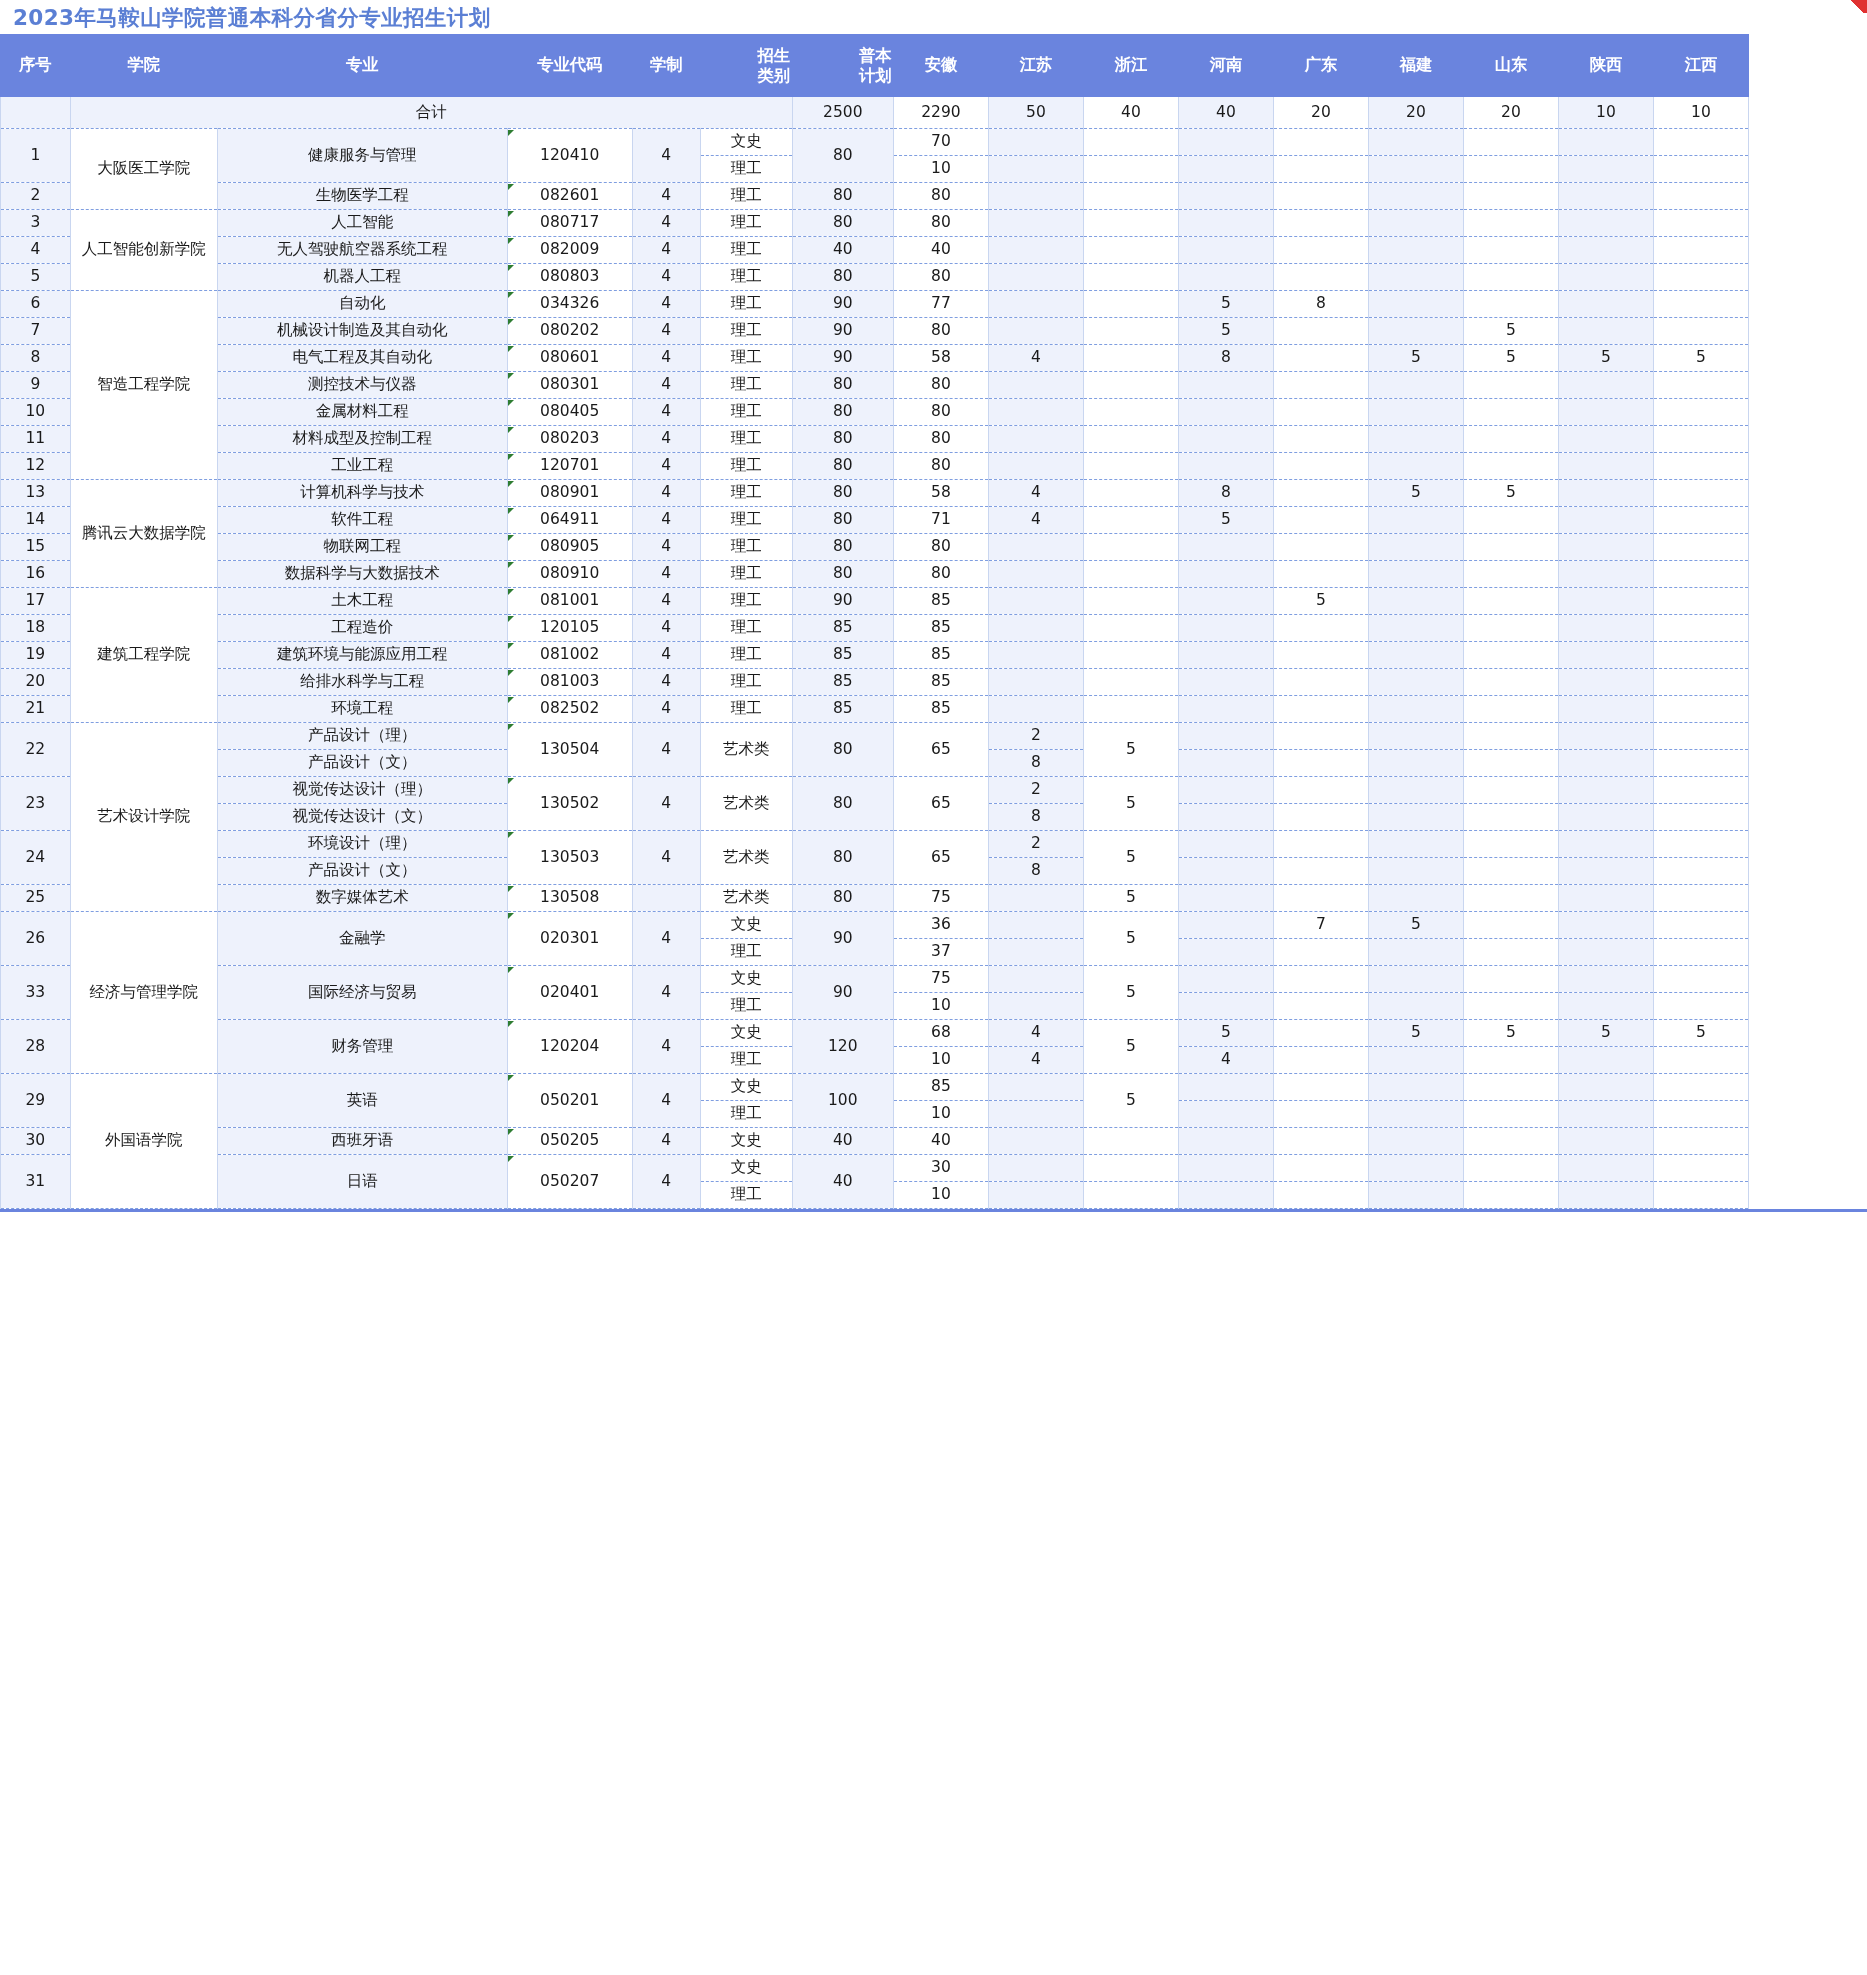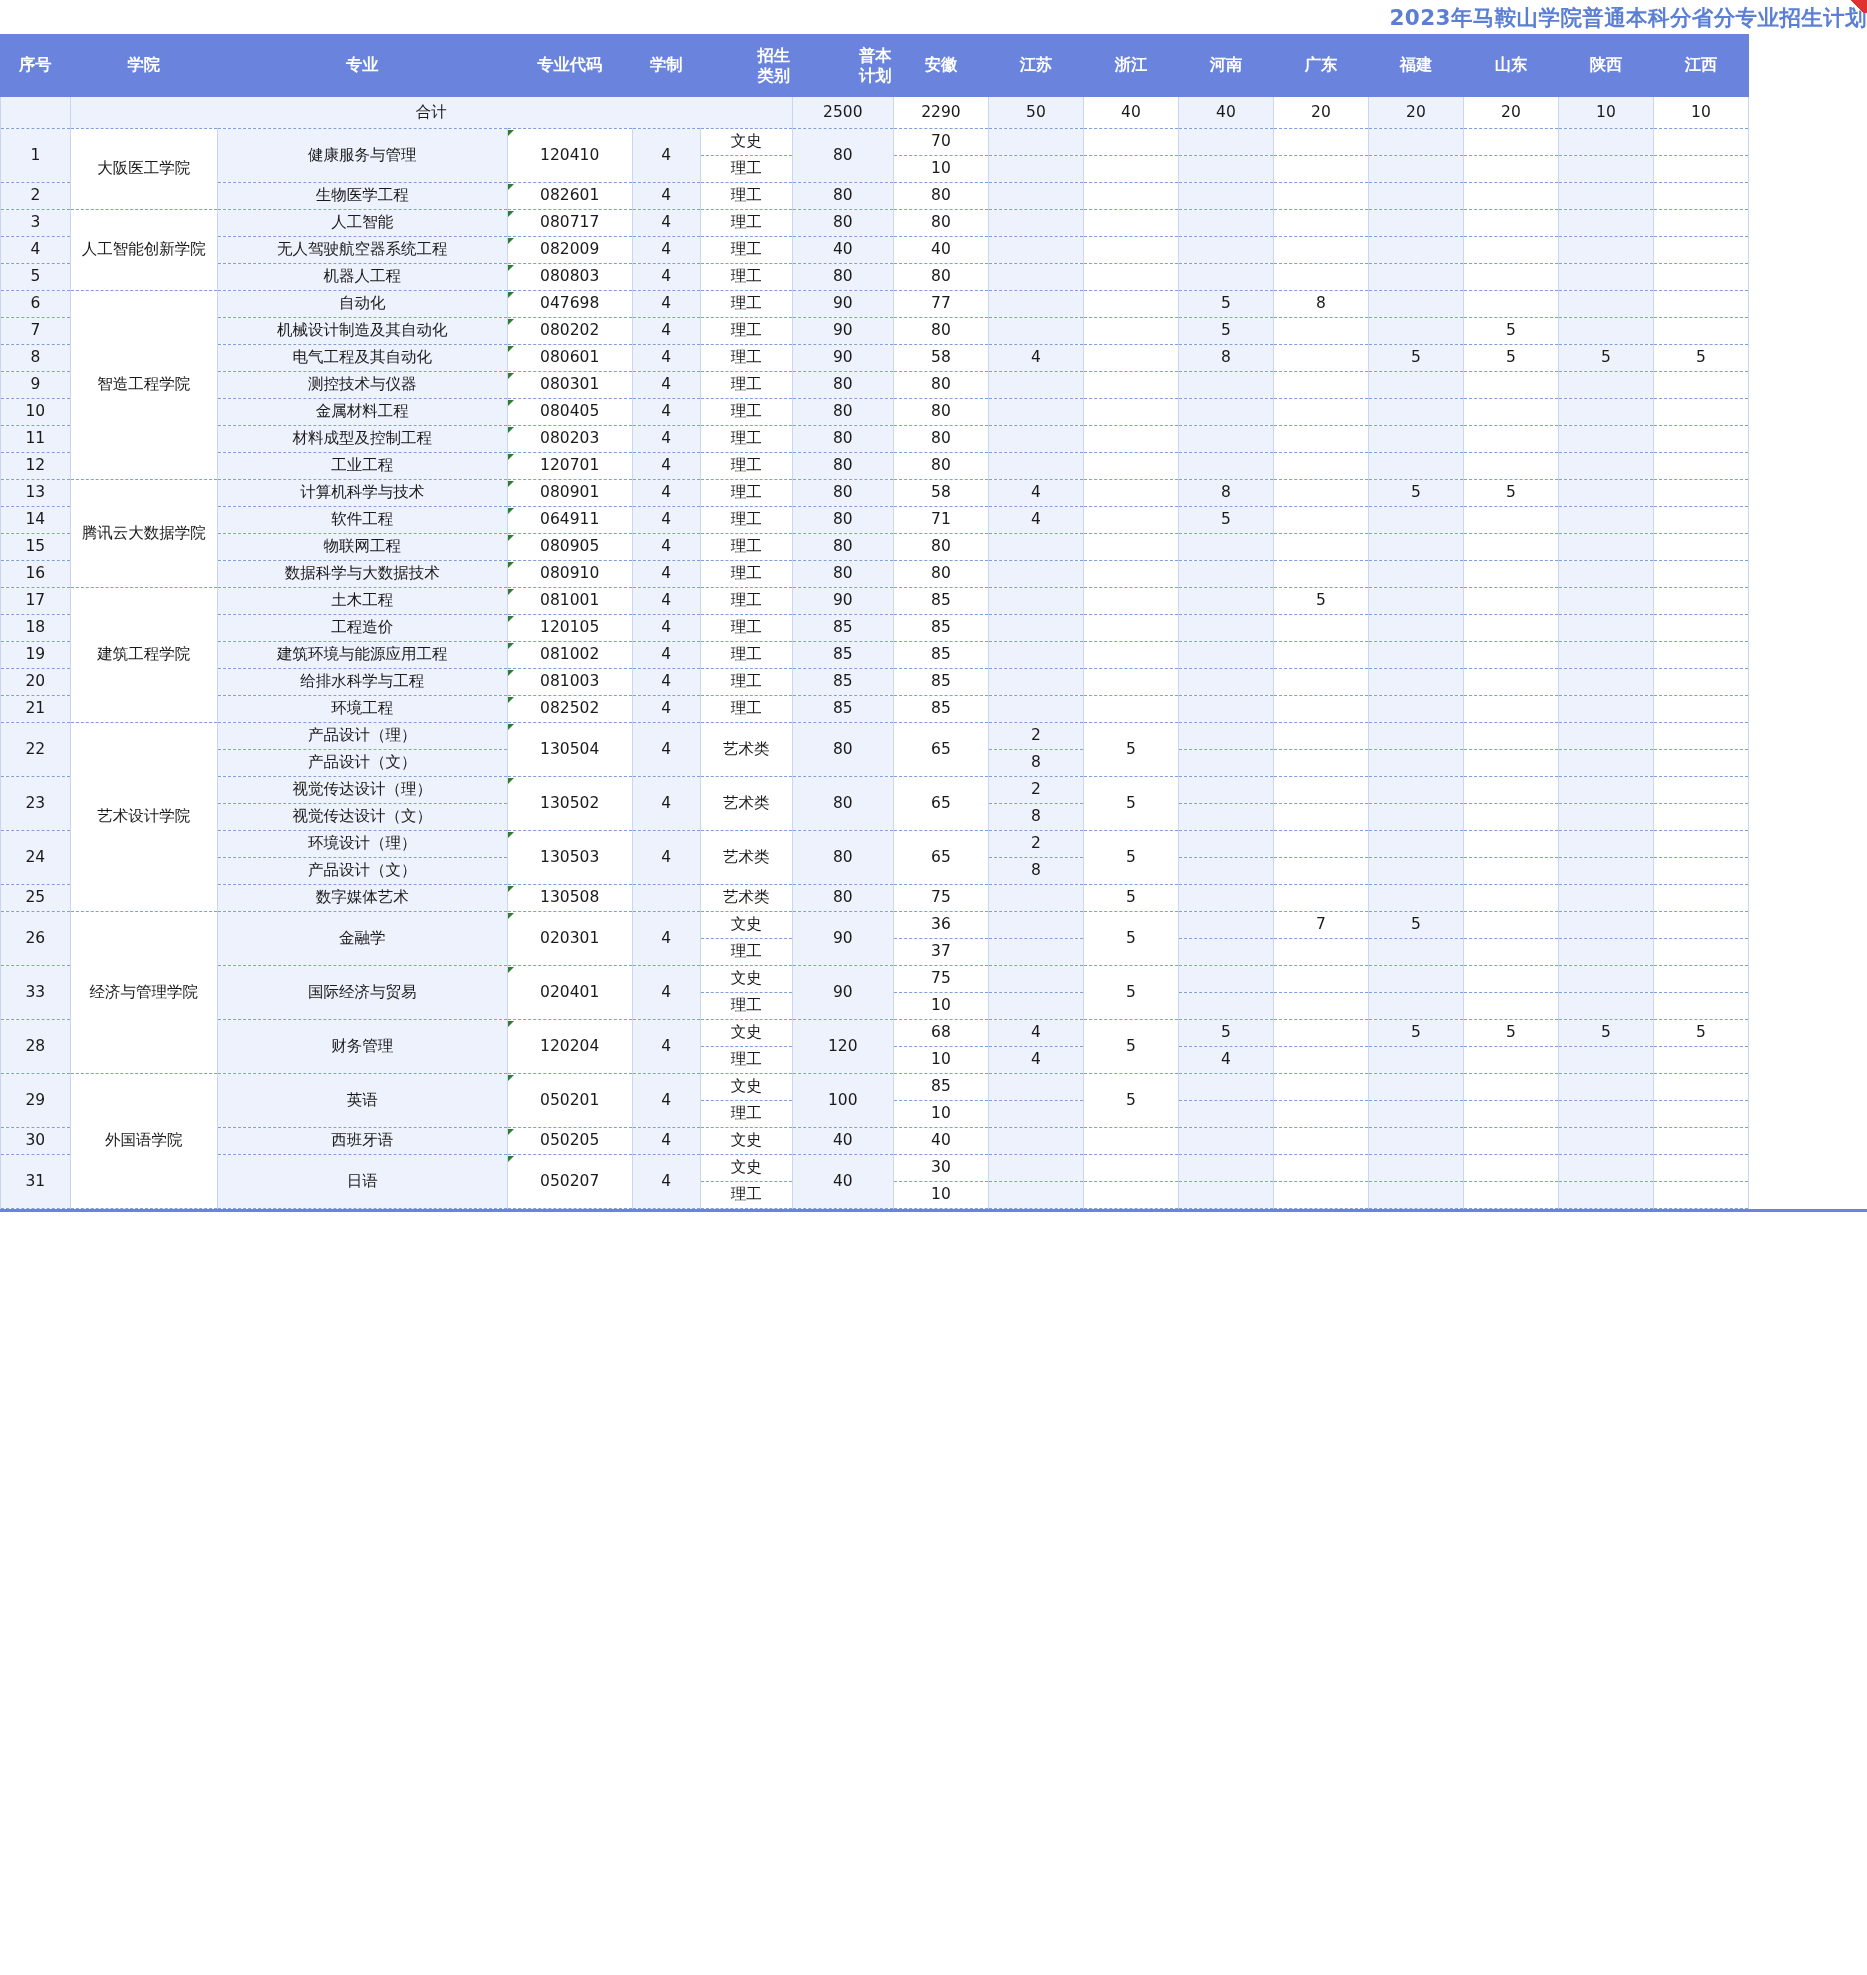--- a/index.html
+++ b/index.html
@@ -12,22 +12,23 @@
 
   
   .corner-mark{
     position:absolute;top:0;right:0;width:19px;height:13.3px;
     background:linear-gradient(225deg,#e03131 0 50%,transparent 50% 100%);
   }
 
   
   .title-bar{
     height:34px;
-    display:flex;align-items:center;justify-content:flex-end;
+    display:flex;align-items:center;justify-content:flex-start;
     background:#fff;
+    margin-left:13px;
   }
   .title-bar .title-text{
     font-size:21.5px;font-weight:bold;color:#5b7fd4;letter-spacing:0.4px;
     white-space:nowrap;
   }
 
   
   table.plan{
     border-collapse:collapse;
     table-layout:fixed;
@@ -257,21 +258,21 @@
           <td class="white"></td>
           <td class="alt"></td>
           <td class="white"></td>
           <td class="alt"></td>
           <td class="white"></td>
         </tr>
         <tr class="data-row band-b">
           <td rowspan="1" class="alt">6</td>
           <td rowspan="7" class="white">智造工程学院</td>
           <td rowspan="1" class="alt">自动化</td>
-          <td rowspan="1" class="white marker-left">047698</td>
+          <td rowspan="1" class="white marker-left">034326</td>
           <td rowspan="1" class="alt">4</td>
           <td class="white">理工</td>
           <td rowspan="1" class="alt">90</td>
           <td class="white">77</td>
           <td class="alt"></td>
           <td class="white"></td>
           <td class="alt">5</td>
           <td class="white">8</td>
           <td class="alt"></td>
           <td class="white"></td>

